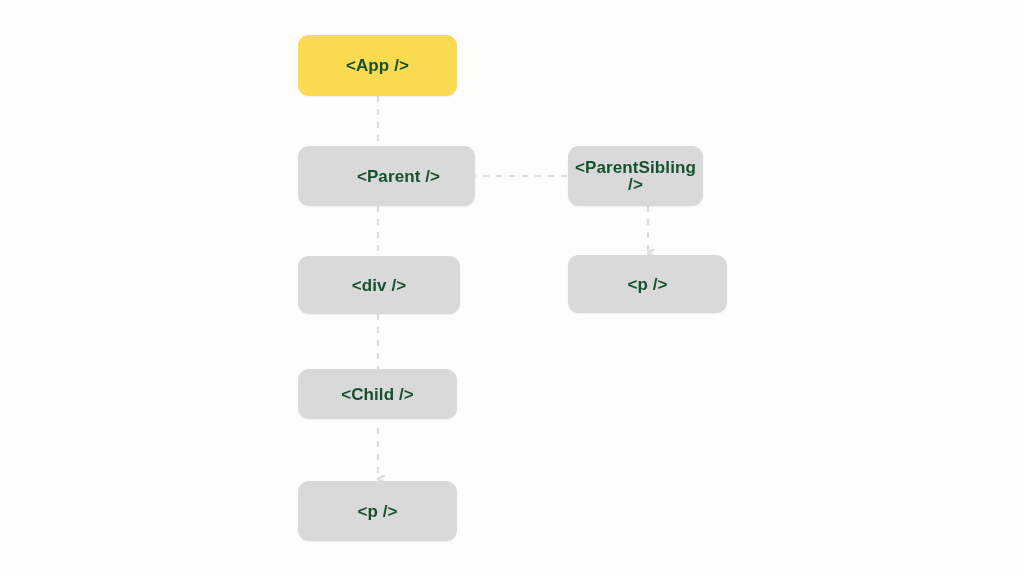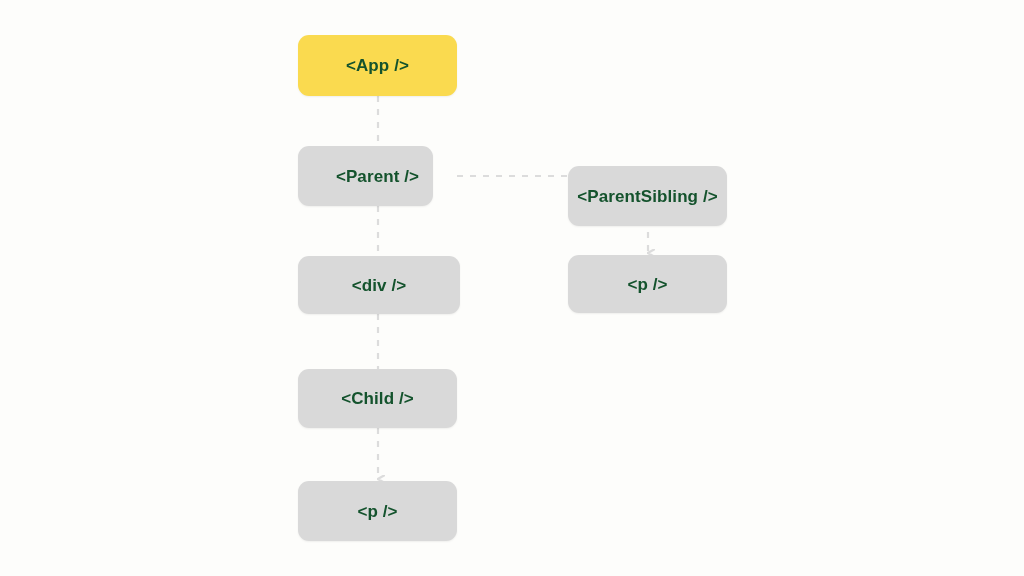--- a/index.html
+++ b/index.html
@@ -69,33 +69,33 @@
         <line x1="648" y1="206" x2="648" y2="253" stroke="#dcdcdc" stroke-width="2.2" stroke-dasharray="6 7" stroke-linecap="butt" marker-end="url(#arrowhead)"></line>
         <line x1="378" y1="314" x2="378" y2="369" stroke="#dcdcdc" stroke-width="2.2" stroke-dasharray="6 7" stroke-linecap="butt"></line>
         <line x1="378" y1="428" x2="378" y2="479" stroke="#dcdcdc" stroke-width="2.2" stroke-dasharray="6 7" stroke-linecap="butt" marker-end="url(#arrowhead)"></line>
       </g>
   </svg>
 
   <div id="node-layer">
       <div class="node accent" style="left: 298px; top: 35px; width: 159px; height: 61px;">
         <span class="node-label">&lt;App /&gt;</span>
       </div>
-      <div class="node grey" style="left: 298px; top: 146px; width: 135px; height: 60px; padding-left: 24px;">
+      <div class="node grey" style="left: 298px; top: 146px; width: 177px; height: 60px; padding-left: 24px;">
         <span class="node-label">&lt;Parent /&gt;</span>
       </div>
-      <div class="node grey" style="left: 568px; top: 146px; width: 159px; height: 60px; margin-top: 20px;">
+      <div class="node grey" style="left: 568px; top: 146px; width: 135px; height: 60px;">
         <span class="node-label">&lt;ParentSibling /&gt;</span>
       </div>
       <div class="node grey" style="left: 298px; top: 256px; width: 162px; height: 58px;">
         <span class="node-label">&lt;div /&gt;</span>
       </div>
       <div class="node grey" style="left: 568px; top: 255px; width: 159px; height: 58px;">
         <span class="node-label">&lt;p /&gt;</span>
       </div>
-      <div class="node grey" style="left: 298px; top: 369px; width: 159px; height: 59px;">
+      <div class="node grey" style="left: 298px; top: 369px; width: 159px; height: 50px;">
         <span class="node-label">&lt;Child /&gt;</span>
       </div>
       <div class="node grey" style="left: 298px; top: 481px; width: 159px; height: 60px;">
         <span class="node-label">&lt;p /&gt;</span>
       </div>
     </div>
 
 </div>
 
 </body></html>

